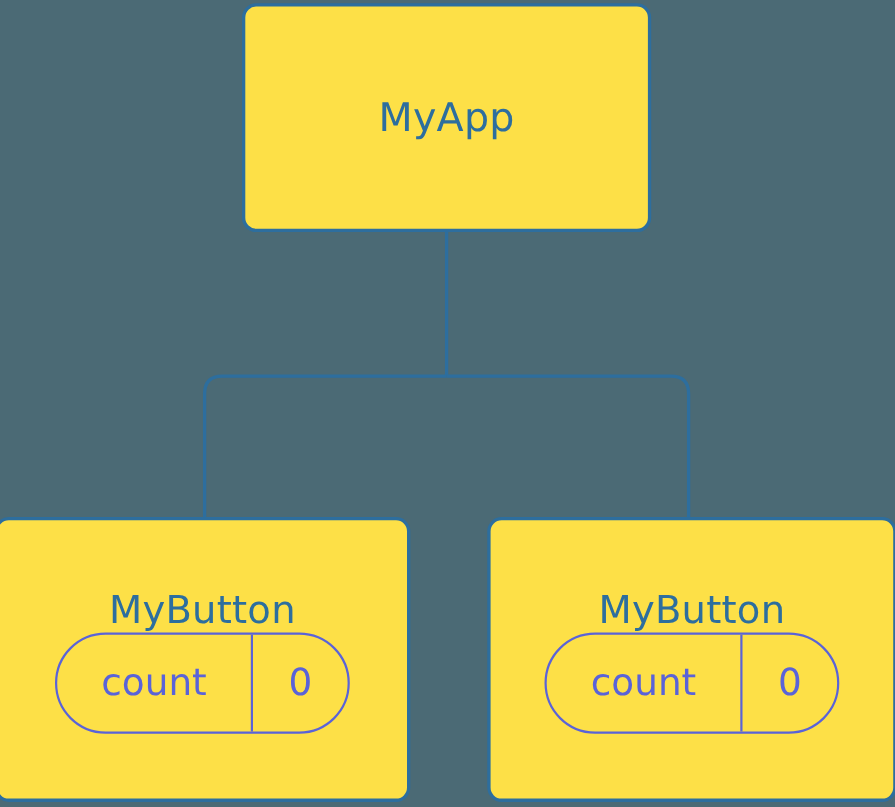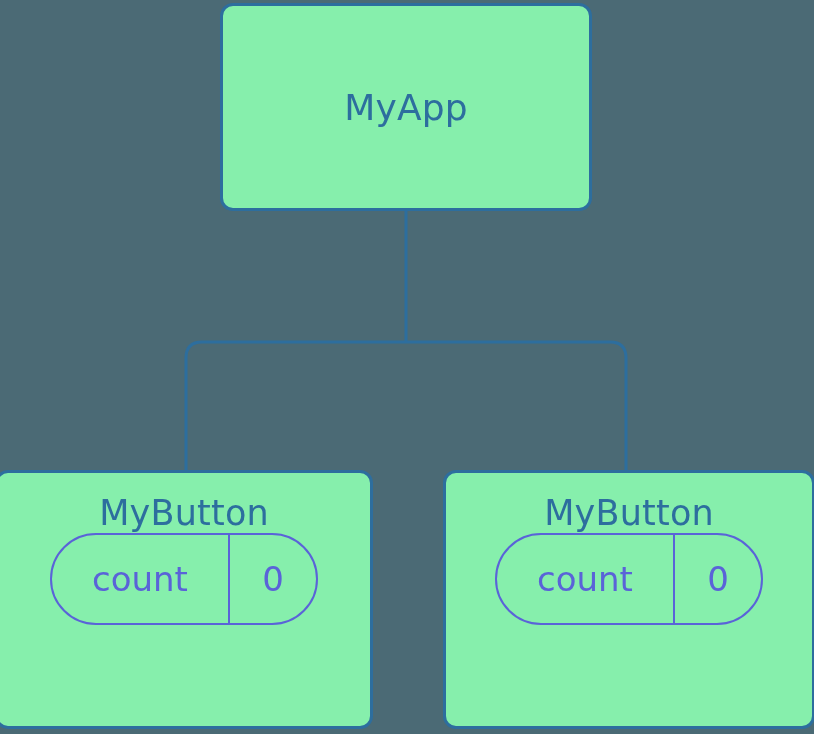--- a/index.html
+++ b/index.html
@@ -23,21 +23,21 @@
     top: 0;
     width: 814px;
     height: 734px;
     z-index: 1;
   }
 
   
   .node {
     position: absolute;
     z-index: 2;
-    background: #86efac;
+    background: #fde047;
     border: 3px solid #2d6e9e;
     border-radius: 13px;
     box-sizing: border-box;
     display: flex;
     flex-direction: column;
     align-items: center;
   }
 
   .node-title {
     color: #2d6e9e;
@@ -65,21 +65,21 @@
   }
   #node-child-0 {
     left: -5px;
     width: 378px;
   }
   #node-child-1 {
     left: 443px;
     width: 372px;
   }
   .node-child .node-title {
-    margin-top: 20px;
+    margin-top: 62px;
   }
 
   
   .state-pill {
     height: 92px;
     width: 268px;
     border: 2.5px solid #5a63d8;
     border-radius: 46px;
     box-sizing: border-box;
     display: flex;

